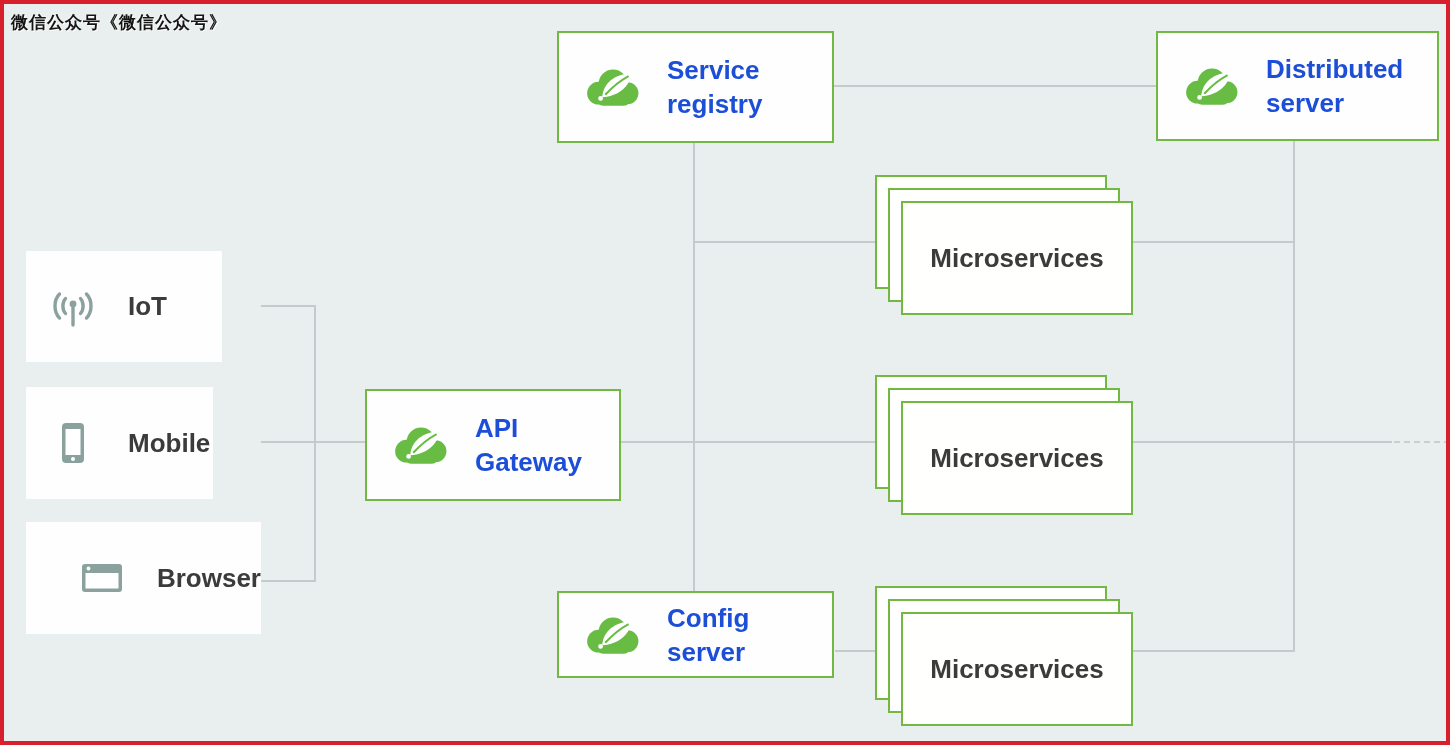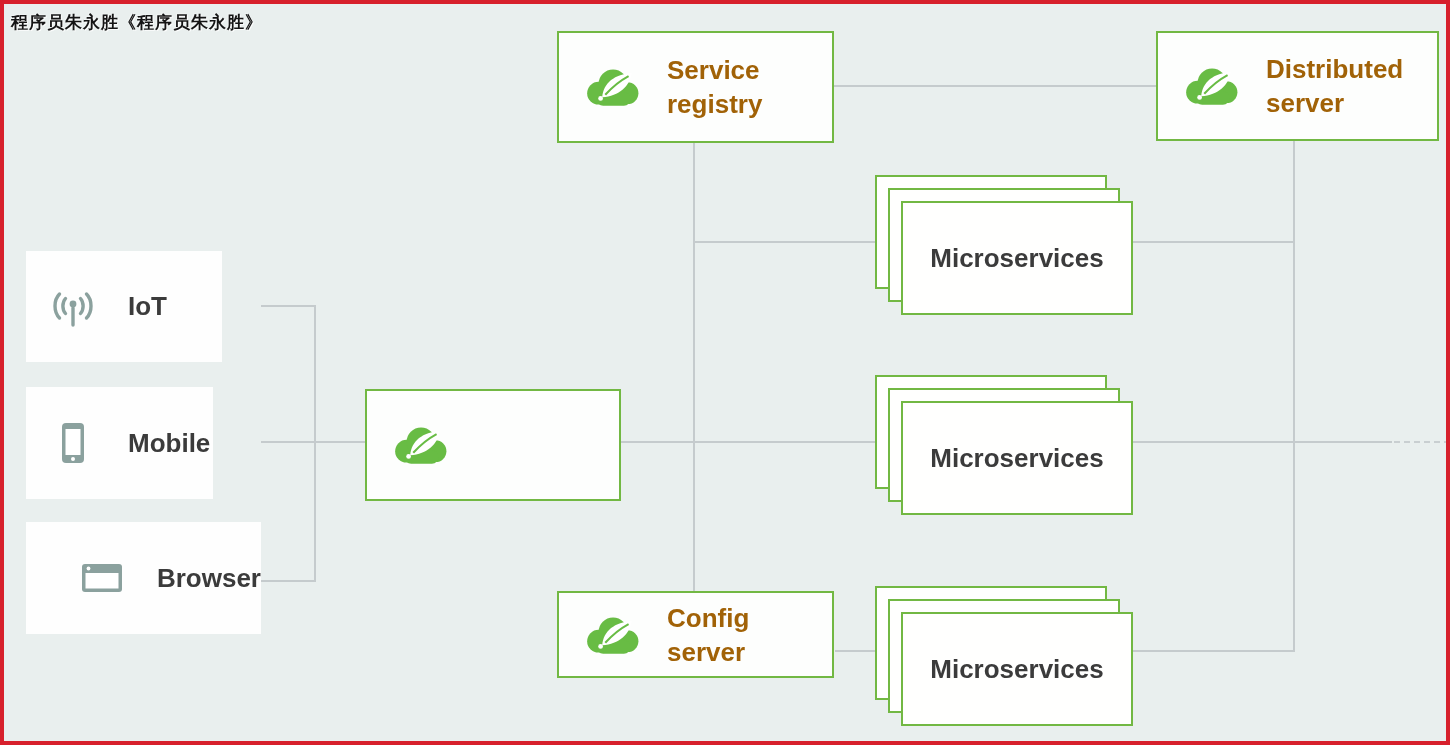--- a/index.html
+++ b/index.html
@@ -28,21 +28,21 @@
   
   .svc{
     position:absolute;z-index:2;
     box-sizing:border-box;
     background:#fdfefd;
     border:2px solid #72b843;
     display:flex;align-items:center;
     padding-left:24px;gap:26px;
   }
   .svc-label{
-    font-size:26px;font-weight:bold;color:#a16207;
+    font-size:26px;font-weight:bold;color:#1d4ed8;
     line-height:34px;width:160px;
   }
   .spring-icon{flex:0 0 auto;display:block;width:58px;height:42px;}
   
   .client{
     position:absolute;z-index:2;
     box-sizing:border-box;background:#fefefe;
     display:flex;align-items:center;
     padding-left:24px;gap:32px;
   }
@@ -58,21 +58,21 @@
   .card.c1{left:0;top:0;}
   .card.c2{left:13px;top:13px;}
   .card.c3{left:26px;top:26px;display:flex;align-items:center;justify-content:center;}
   .card-label{font-size:26px;font-weight:bold;color:#3b3b3b;}
 </style>
 </head>
 <body>
 
 <div id="canvas">
 
-  <div class="watermark">程序员朱永胜《程序员朱永胜》</div>
+  <div class="watermark">微信公众号《微信公众号》</div>
 
   <div class="hline" style="left:830px;top:81px;width:322px;"></div>
   <div class="vline" style="left:689px;top:139px;height:449px;"></div>
   <div class="hline" style="left:690px;top:237px;width:600px;"></div>
   <div class="hline" style="left:617px;top:437px;width:771px;"></div>
   <div class="hdash" style="left:1390px;top:437px;width:56px;"></div>
   <div class="hline" style="left:831px;top:646px;width:459px;"></div>
   <div class="vline" style="left:1289px;top:137px;height:511px;"></div>
   <div class="hline" style="left:257px;top:301px;width:55px;"></div>
   <div class="hline" style="left:257px;top:437px;width:104px;"></div>
@@ -146,20 +146,21 @@
       <g fill="#68bc44">
         <circle cx="15" cy="26" r="11"></circle>
         <circle cx="29" cy="17" r="14"></circle>
         <circle cx="43" cy="26" r="10.5"></circle>
         <rect x="13" y="25" width="33" height="13" rx="6.5"></rect>
       </g>
       <path d="M47 6.5 C31 7.5 19.5 16 18.5 30 C35 29 45.5 18.5 47 6.5 Z" fill="#ffffff"></path>
       <path d="M44 9.5 Q32 16 21.5 27.5" stroke="#68bc44" stroke-width="2" fill="none"></path>
       <circle cx="17" cy="31" r="2.3" fill="#ffffff"></circle>
     </svg>
+    <div class="svc-label">API Gateway</div>
   </div>
 
   <div class="svc" style="left:553px;top:587px;width:277px;height:87px;">
     <svg class="spring-icon" viewBox="0 0 56 40">
       <g fill="#68bc44">
         <circle cx="15" cy="26" r="11"></circle>
         <circle cx="29" cy="17" r="14"></circle>
         <circle cx="43" cy="26" r="10.5"></circle>
         <rect x="13" y="25" width="33" height="13" rx="6.5"></rect>
       </g>

